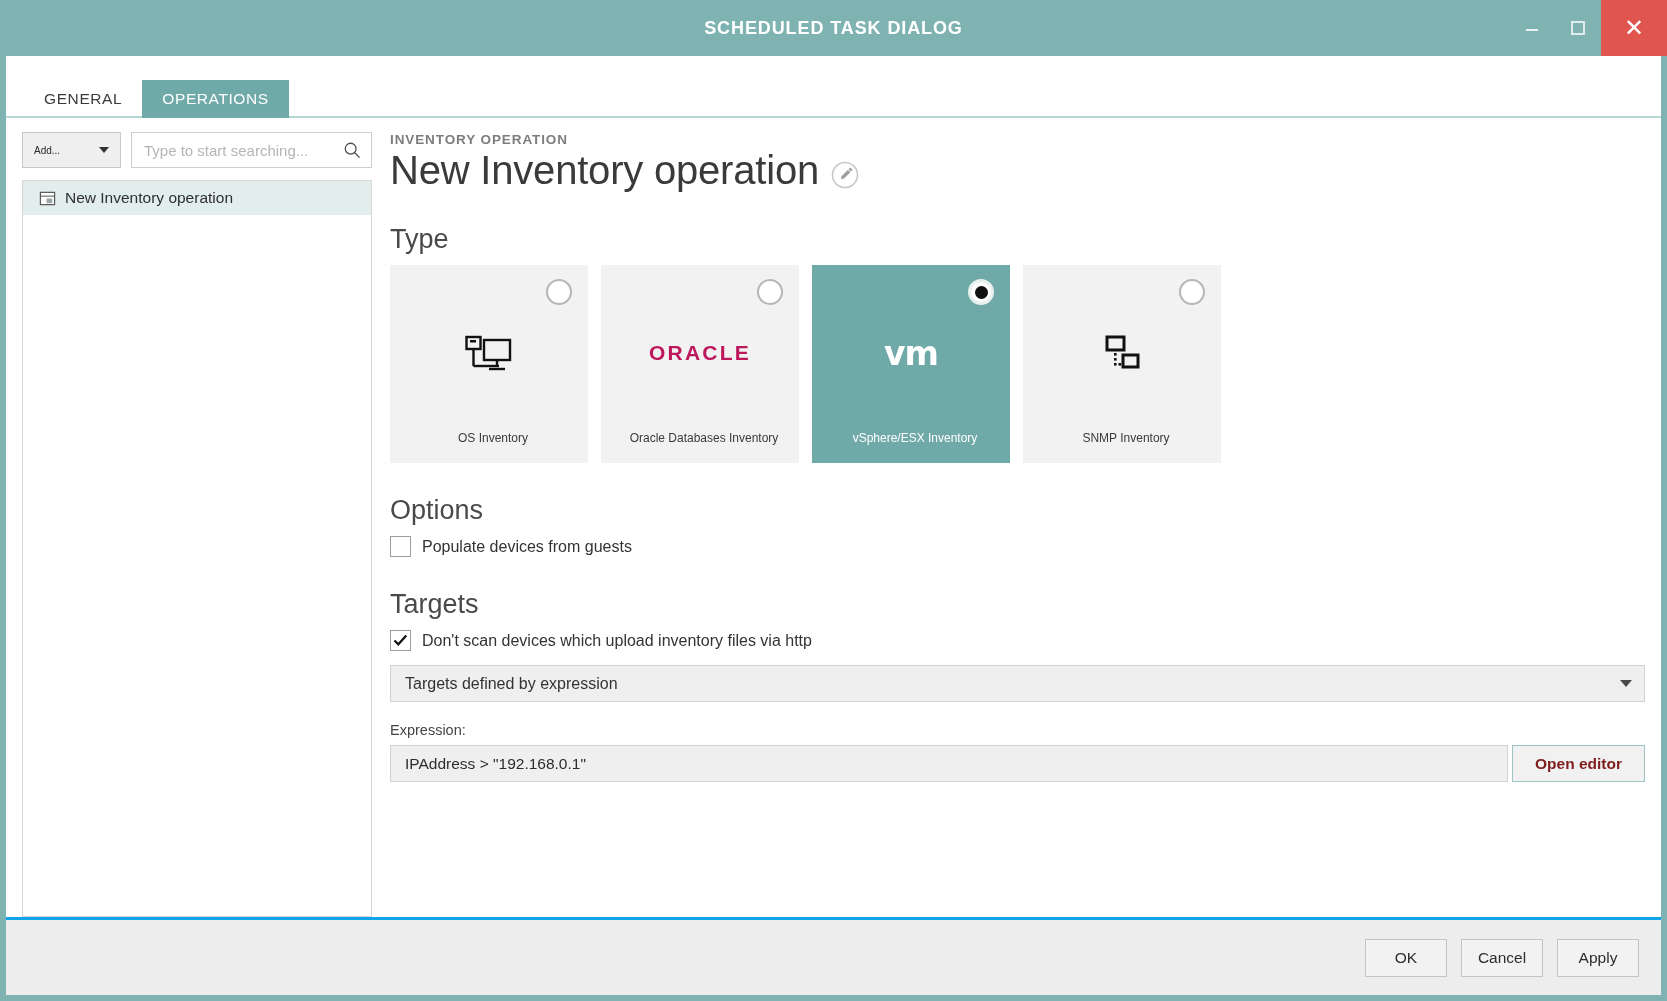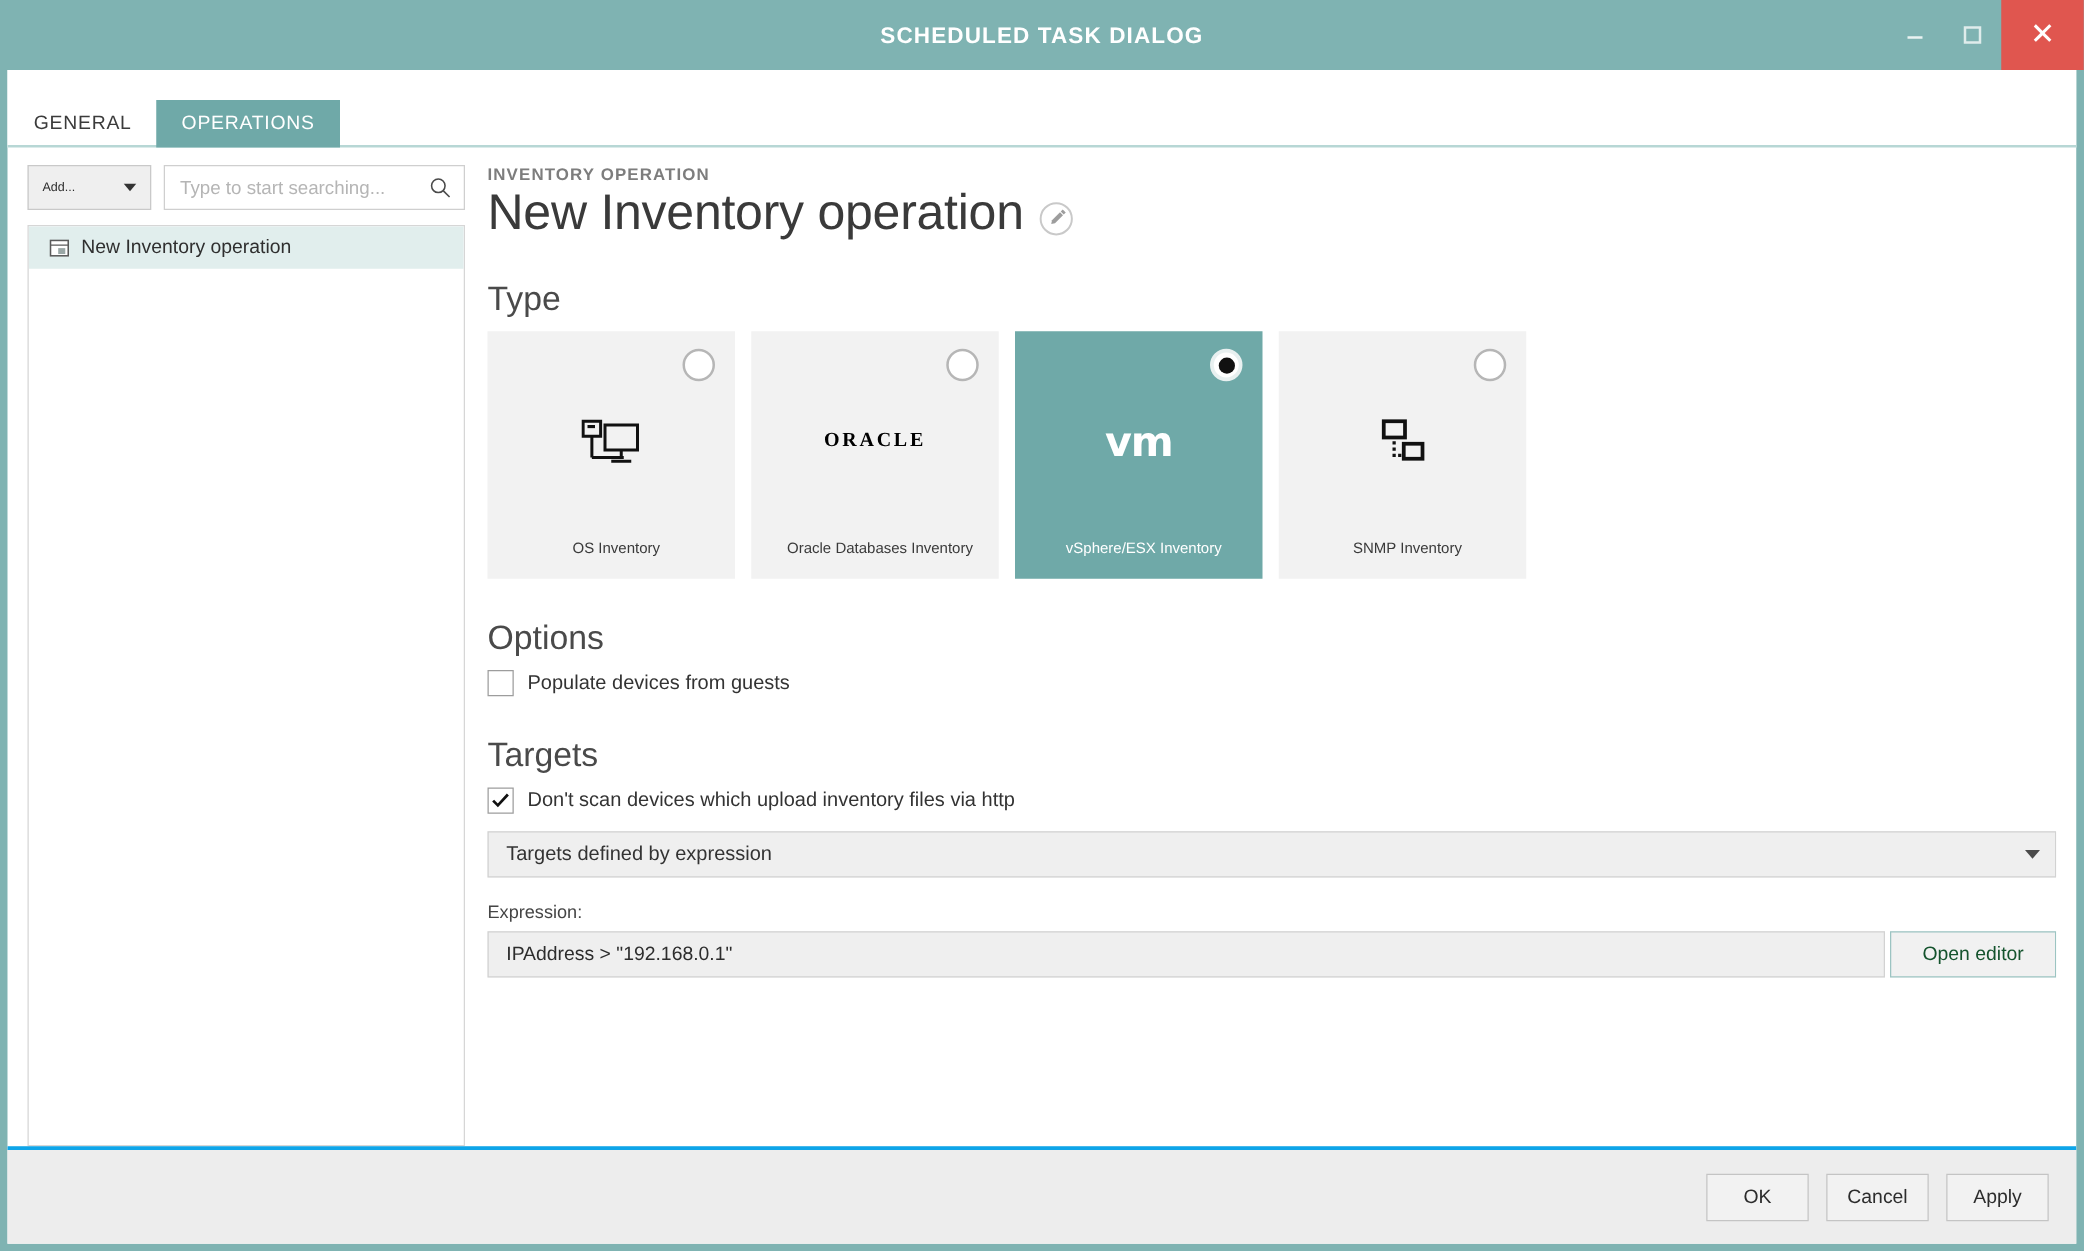--- a/index.html
+++ b/index.html
@@ -76,21 +76,21 @@
     margin: 0 6px 6px 6px;
     background: #ffffff;
     display: flex;
     flex-direction: column;
     min-height: 0;
   }
 
   
   .tabstrip {
     height: 62px;
-    padding-left: 1px;
+    padding-left: 18px;
     display: flex;
     align-items: flex-end;
     border-bottom: 2px solid #b7d7d5;
     flex: 0 0 62px;
     background: #ffffff;
   }
   .tab {
     height: 38px;
     padding: 0 20px;
     display: flex;
@@ -273,25 +273,25 @@
     position: absolute;
     bottom: 16px;
     left: 8px; right: 0;
     text-align: center;
     font-size: 12px;
     color: #3a3a3a;
     line-height: 1.42;
   }
   .card.selected .card-label { color: #ffffff; }
   .oracle-word {
-    font-size: 16px;
+    font-size: 21px;
     font-weight: bold;
     letter-spacing: 2.2px;
-    color: #000000;
-    font-family: Liberation Serif, serif;
+    color: #be185d;
+    font-family: Liberation Sans, sans-serif;
   }
   .vm-word {
     font-size: 33px;
     font-weight: bold;
     color: #ffffff;
     letter-spacing: -1px;
     font-family: "DejaVu Sans", sans-serif;
   }
 
   
@@ -351,23 +351,24 @@
     outline: none;
   }
   .open-editor {
     width: 133px;
     flex: 0 0 133px;
     height: 37px;
     margin-left: 4px;
     background: #f1f1f1;
     border: 1px solid #9cc4c2;
     font-size: 15.5px;
-    color: #14532d;
+    color: #7f1d1d;
     font-family: inherit;
     cursor: default;
+    font-weight: bold;
   }
 
   
   .footer {
     flex: 0 0 78px;
     background: #ededed;
     border-top: 3px solid #0ea5e9;
     display: flex;
     align-items: center;
     justify-content: flex-end;

